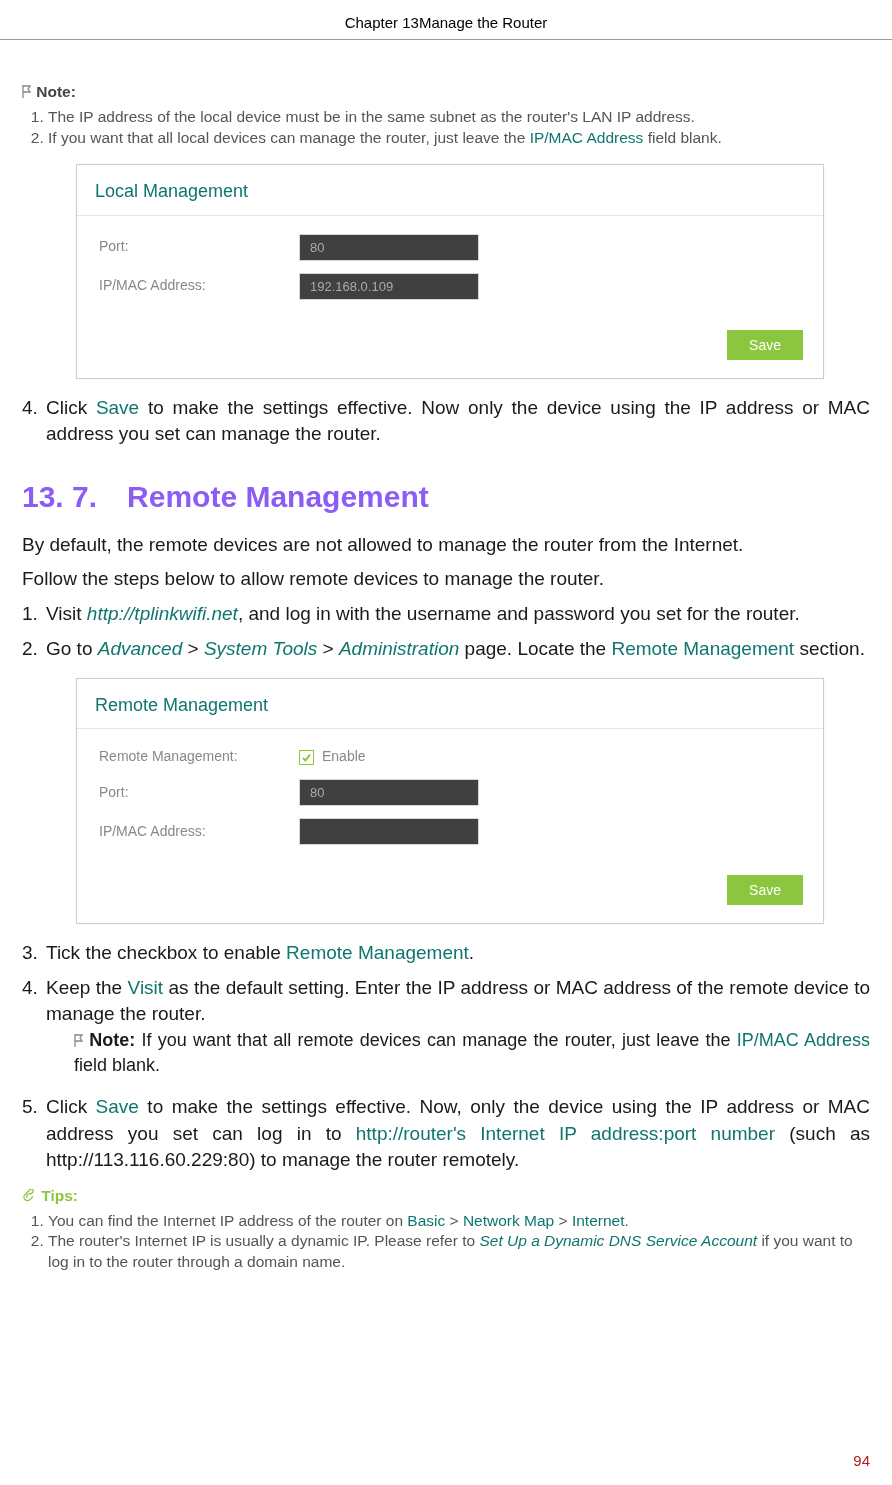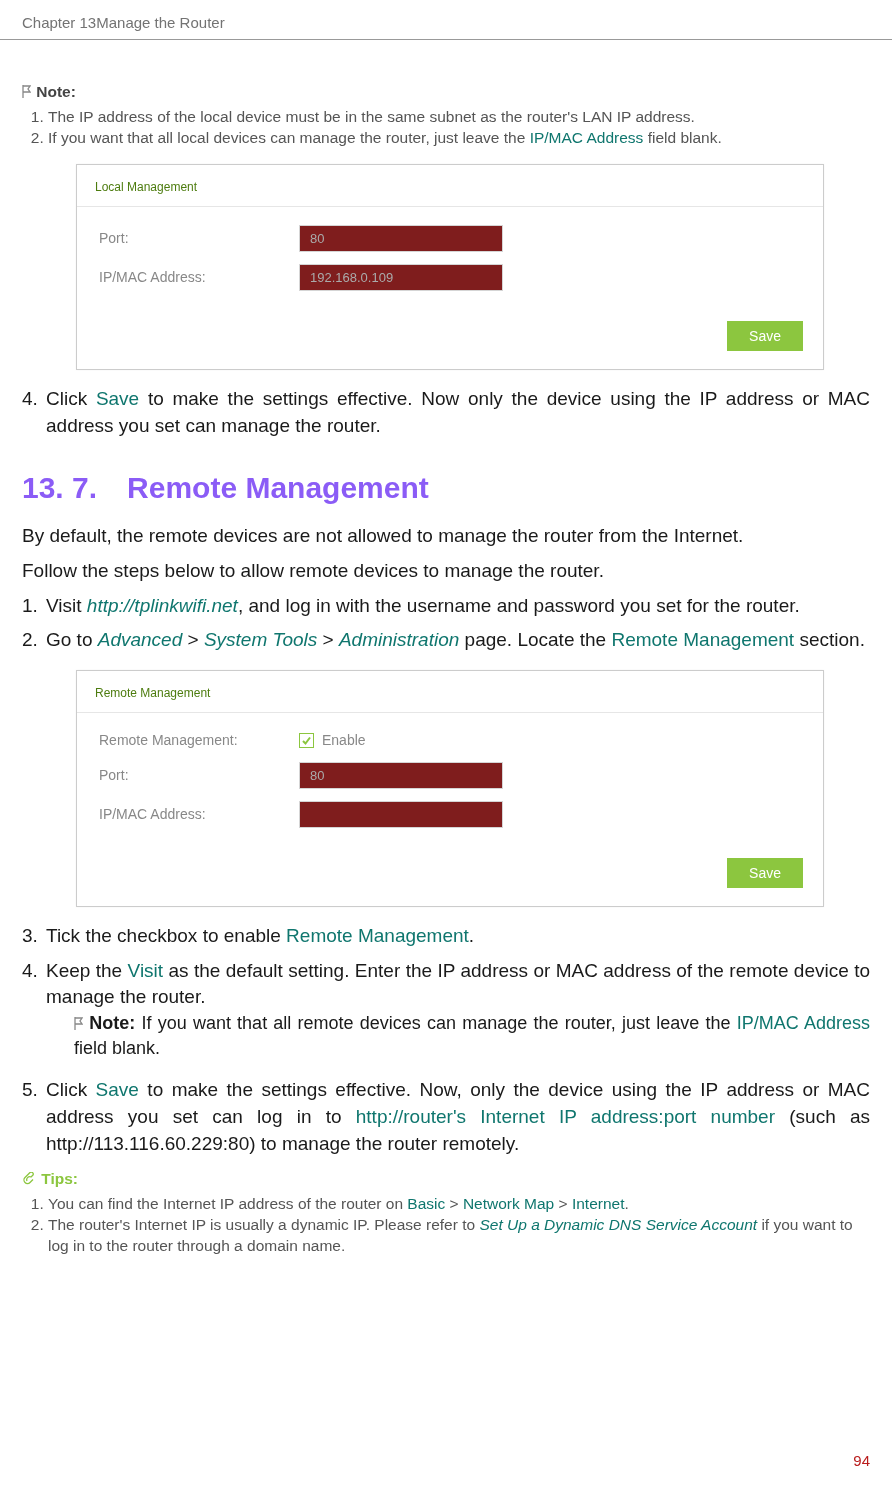--- a/index.html
+++ b/index.html
@@ -8,47 +8,47 @@
     font-size: 19px;
     color: #1a1a1a;
     line-height: 1.4;
     width: 892px;
     min-height: 1485px;
     background: #fff;
     position: relative;
   }
   .page-header {
     display: flex;
-    justify-content: flex-start;
+    justify-content: center;
     padding: 12px 22px 6px;
     font-size: 15px;
-    color: #737373;
+    color: #000000;
     border-bottom: 0.5px solid #999;
   }
   .content {
     padding: 38px 22px 0 22px;
   }
   .note-flag {
     display: inline-block;
     width: 9px; height: 13px;
     vertical-align: -1px;
   }
   .note-flag svg { display:block; }
   .tips-clip { display:inline-block; width:14px; height:14px; vertical-align:-2px; }
   .callout-head { font-weight: 700; font-size: 15.5px; color: #444; }
   .callout-list { font-size: 15.5px; color: #555; margin-top:2px; }
   .callout-list li { margin-left: 26px; list-style: decimal; line-height:1.35; }
   .link { color: #0f766e; }
   .strong { font-weight: 700; }
   .ui-shot { border:1px solid #ccc; background:#fff; margin: 16px 0 16px 54px; width: 748px; box-shadow: 0 0 2px rgba(0,0,0,0.05); }
-  .ui-title { font-size:12px; color:#4d7c0f; padding:14px 18px 10px; border-bottom:1px solid #e6e6e6; }
+  .ui-title { font-size:18px; color:#0f766e; padding:14px 18px 10px; border-bottom:1px solid #e6e6e6; }
   .ui-body { padding:18px 22px 18px; }
   .ui-row { display:flex; align-items:center; font-size:14px; color:#888; margin-bottom:12px; }
   .ui-label { width: 200px; }
-  .ui-input { width: 204px; border:1px solid #d5d5d5; background:#7f1d1d; padding:5px 10px; color:#aaa; font-size:13px; }
+  .ui-input { width: 180px; border:1px solid #d5d5d5; background:#404040; padding:5px 10px; color:#aaa; font-size:13px; }
   .ui-chk { width:15px; height:15px; border:1.5px solid #8cc63f; display:inline-flex; align-items:center; justify-content:center; }
   .ui-save { text-align:right; padding:0 20px 18px; }
   .ui-save-btn { background:#8cc63f; color:#fff; border:none; padding:7px 22px; font-size:14px; }
   .step { display:flex; margin: 8px 0; text-align: justify; }
   .step-num { width:24px; flex-shrink:0; }
   .step-body { flex:1; }
   .h2 { color:#8b5cf6; font-weight:700; font-size:30px; margin: 28px 0 14px; }
   .para { margin: 8px 0; text-align: justify; }
   .inner-note { margin-left: 28px; font-size: 18px; margin-bottom:8px; }
   .page-num { position:absolute; bottom:14px; right:22px; font-size:15px; color:#b91c1c; }

